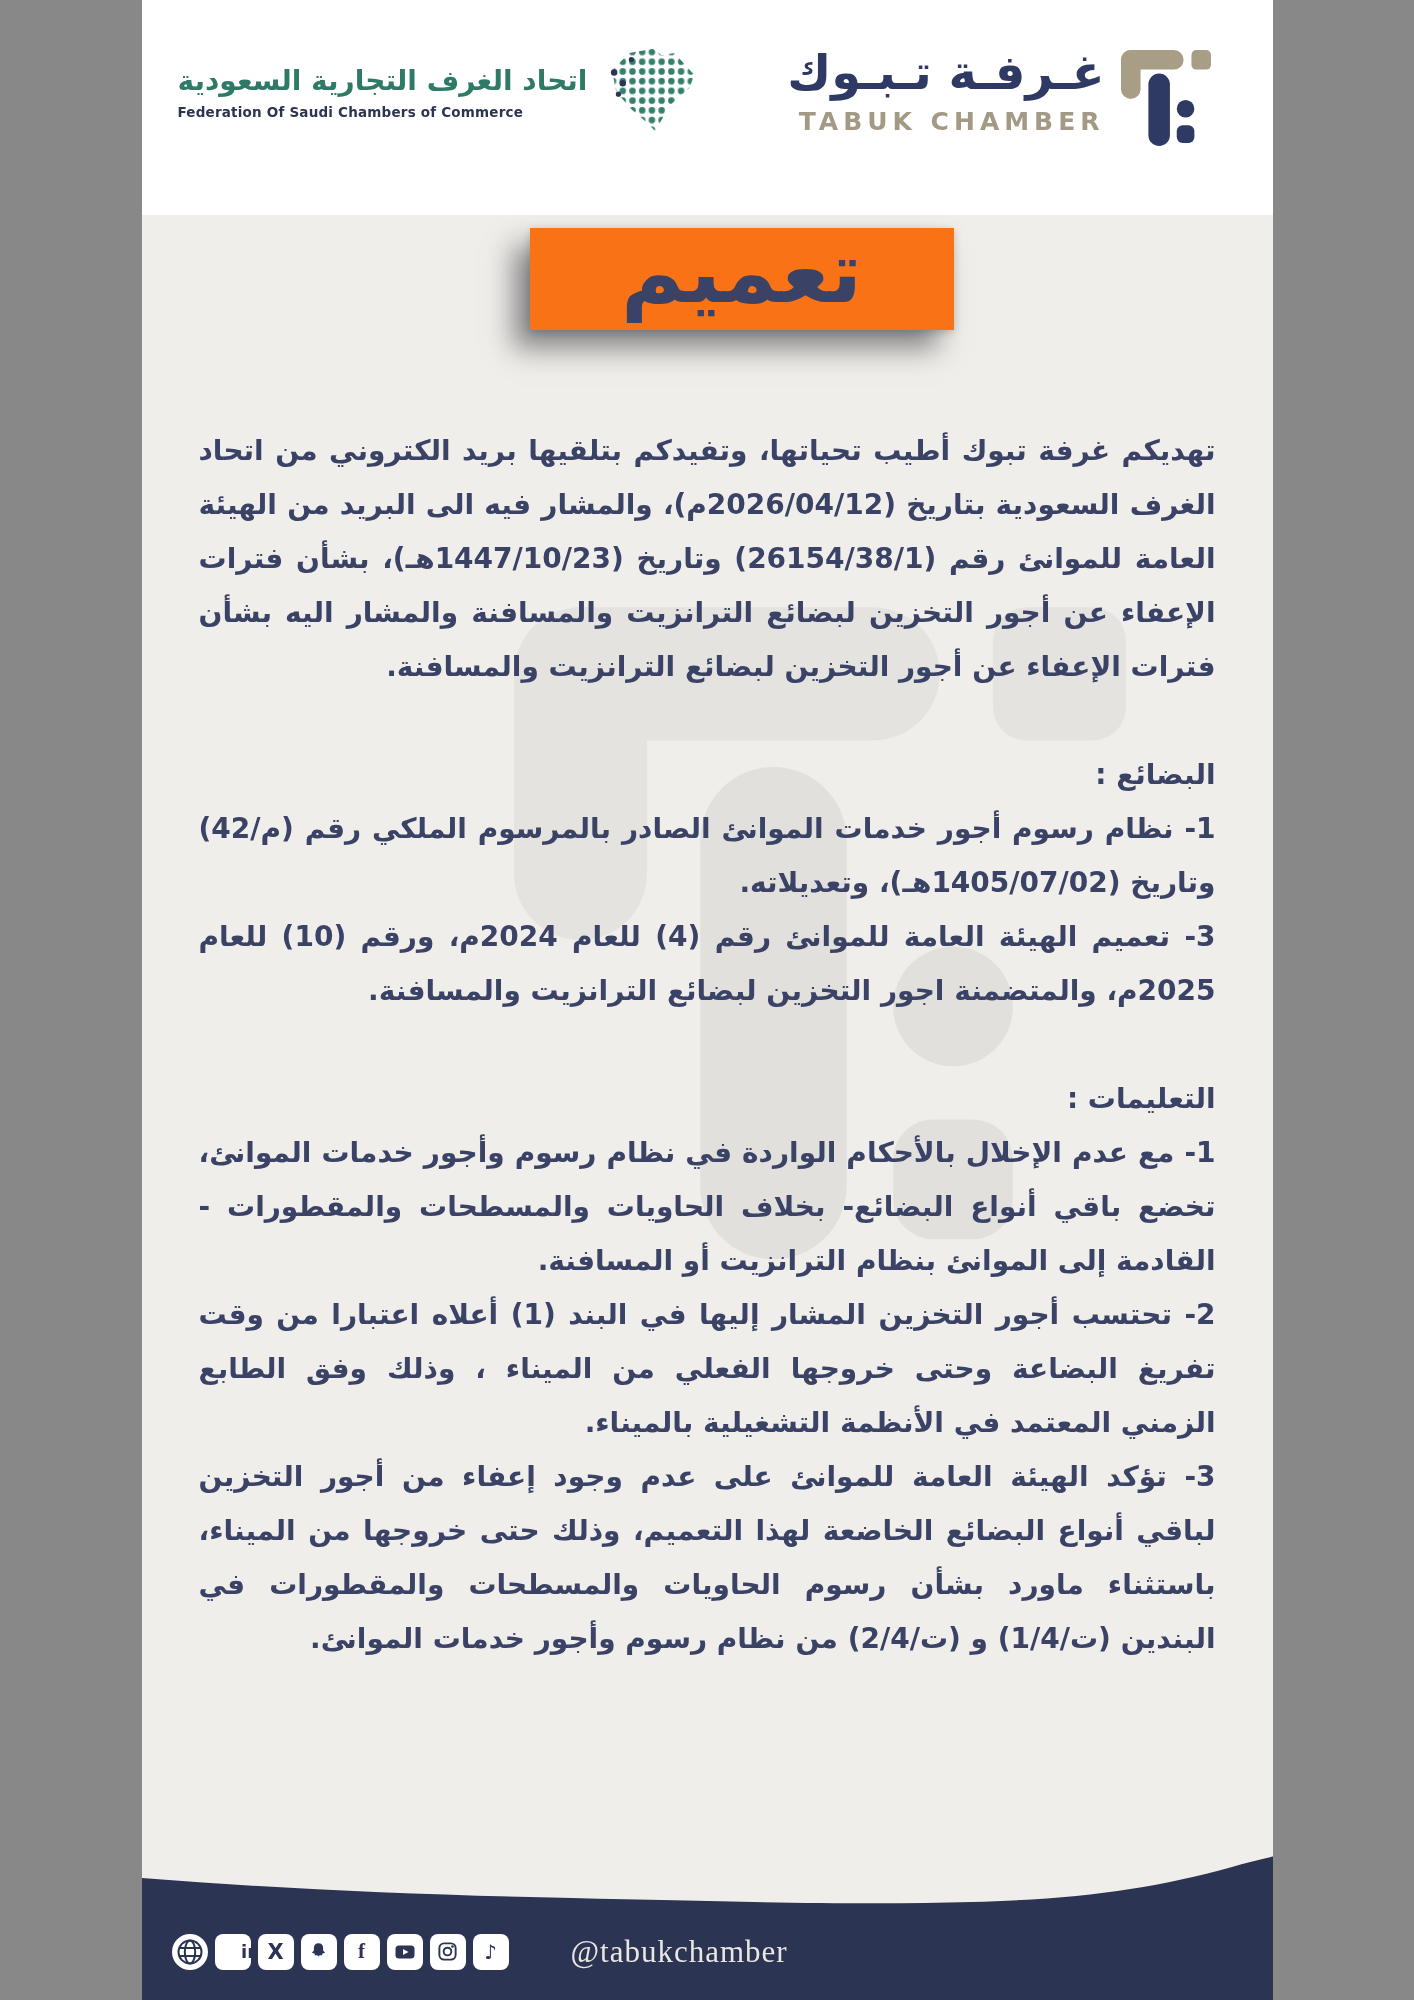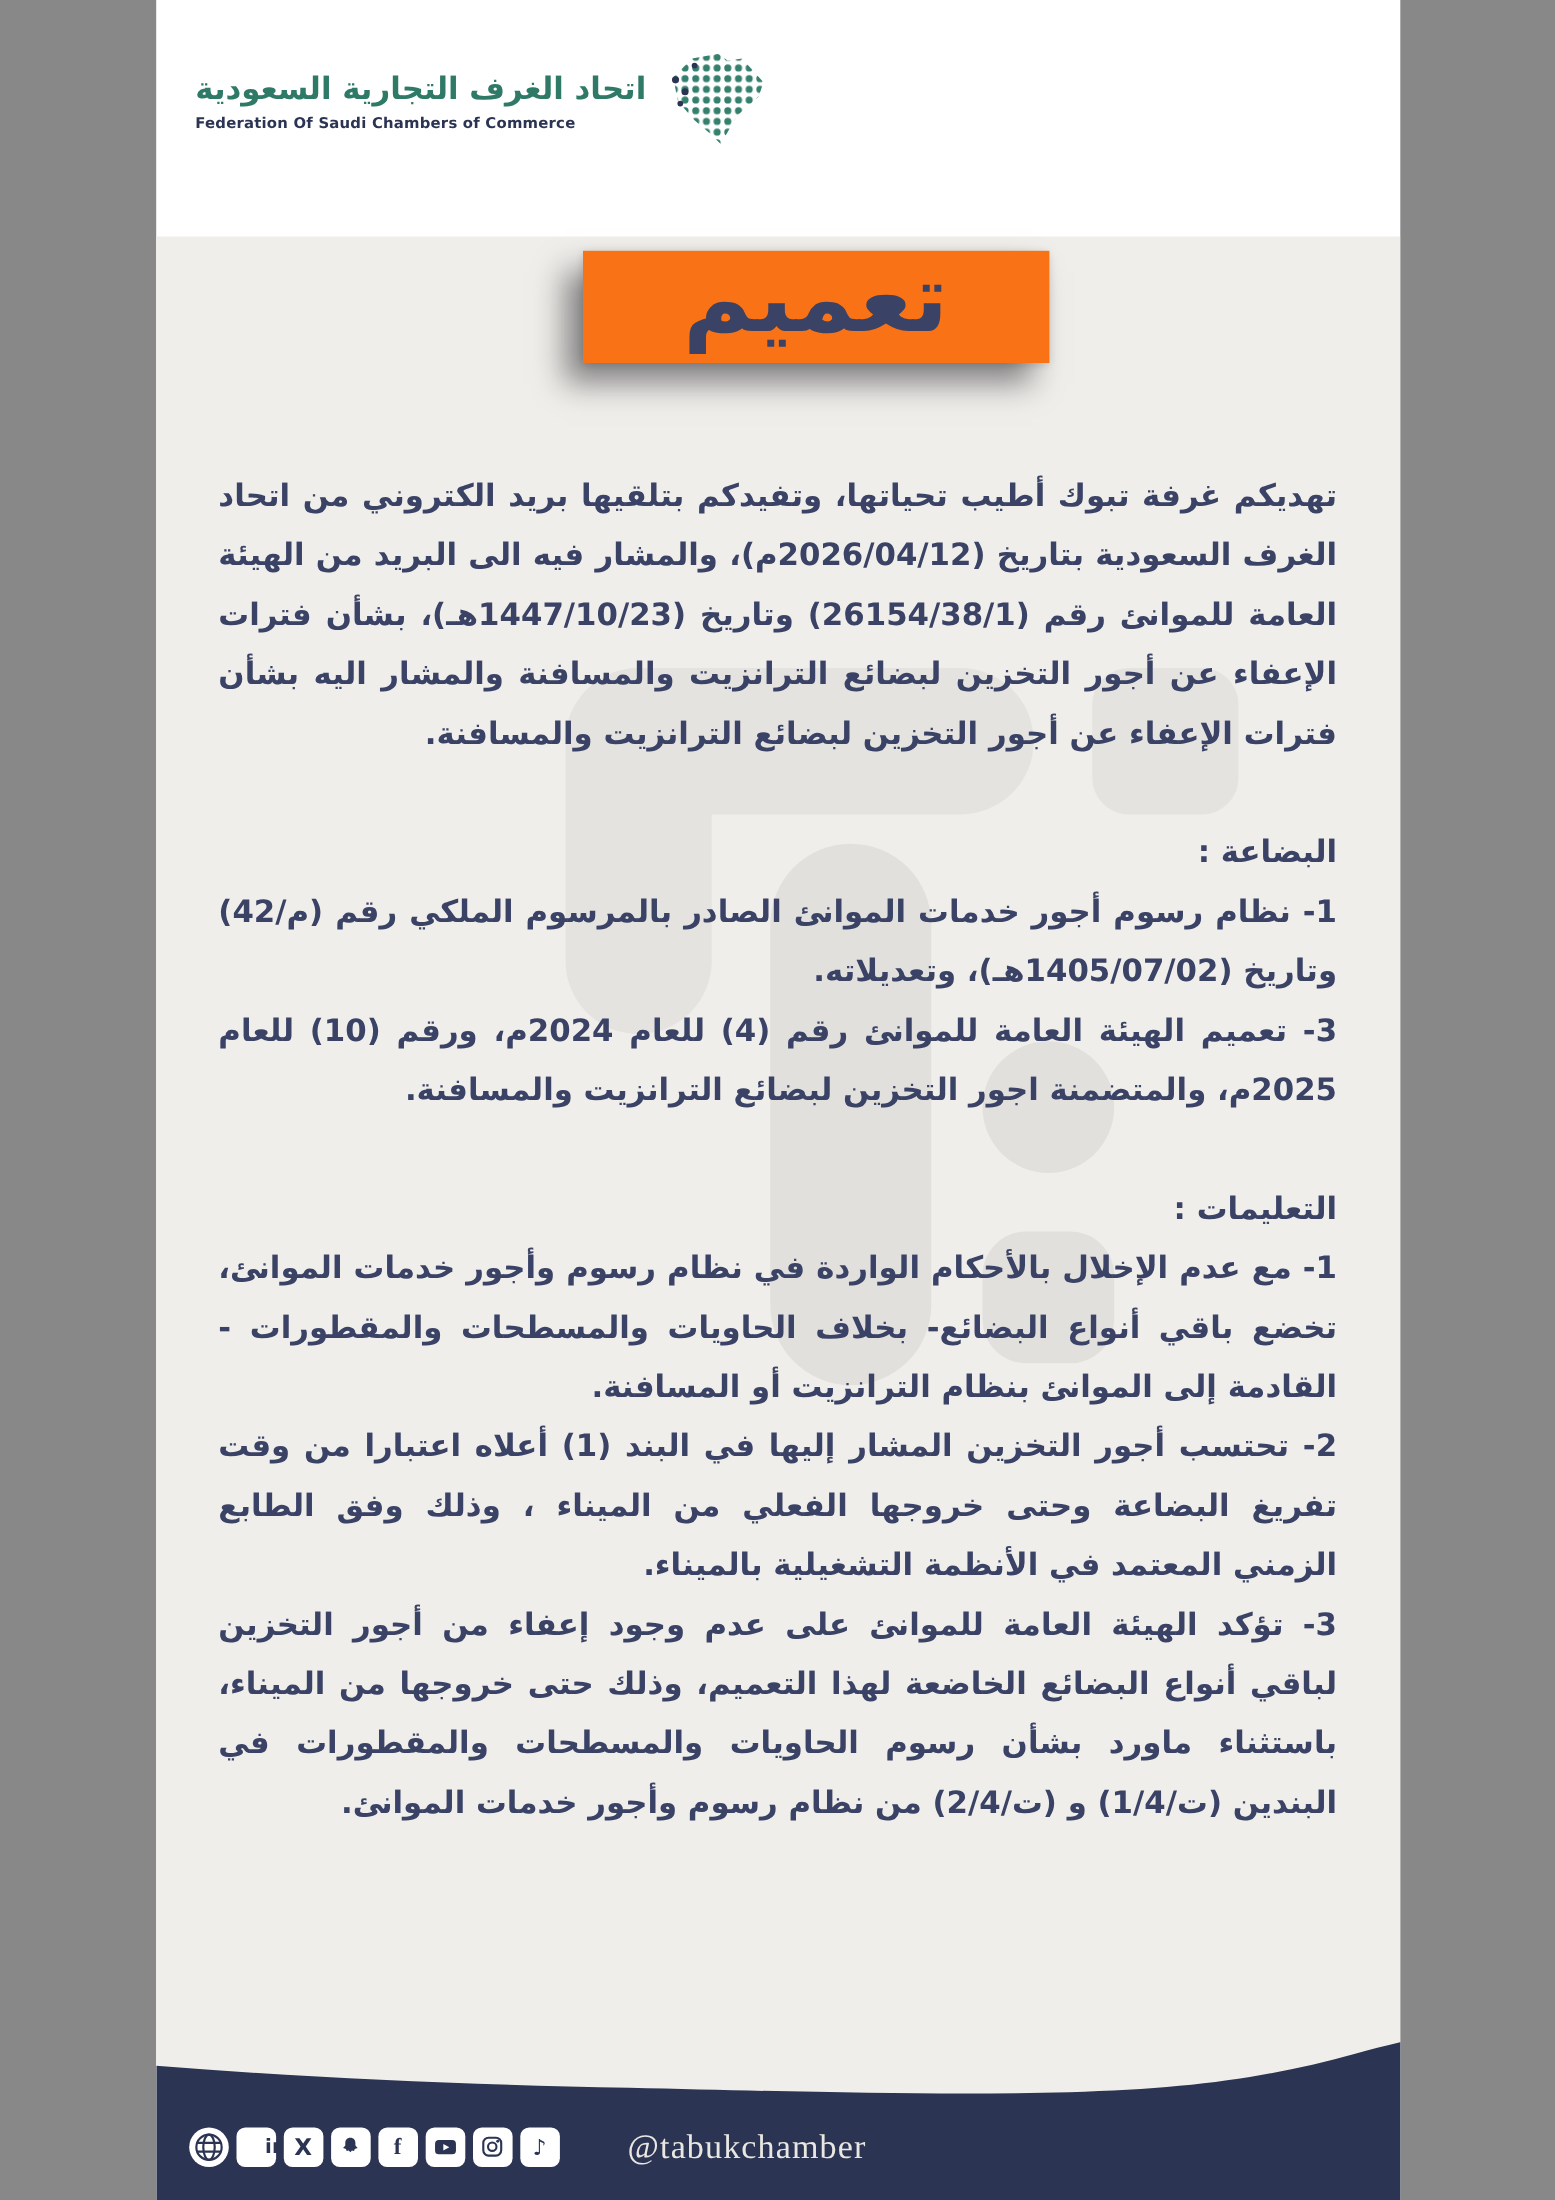--- a/index.html
+++ b/index.html
@@ -93,28 +93,42 @@
         </pattern>
       </defs>
       <path d="M12,30 L28,14 L50,10 L58,16 L70,14 L88,34 L84,46 L66,62 L52,86 L44,78 L30,66 L16,50 Z" fill="url(#dotp)"></path>
       <circle cx="14" cy="32" r="3" fill="#2b3452"></circle>
       <circle cx="22" cy="42" r="3" fill="#2b3452"></circle>
       <circle cx="18" cy="52" r="2.4" fill="#2b3452"></circle>
       <circle cx="30" cy="20" r="2.4" fill="#2b3452"></circle>
     </svg>
   </div>
 
+  <div class="tabuk-logo">
+    <div class="tabuk-text">
+      <div class="tabuk-ar">غـرفـة تـبـوك</div>
+      <div class="tabuk-en">TABUK CHAMBER</div>
+    </div>
+    <svg class="tabuk-mark" viewBox="0 0 92 102" aria-hidden="true">
+      <rect x="0" y="4" width="64" height="20" rx="10" fill="#a89e85"></rect>
+      <rect x="0" y="4" width="20" height="50" rx="10" fill="#a89e85"></rect>
+      <rect x="72" y="4" width="20" height="20" rx="5" fill="#a89e85"></rect>
+      <rect x="28" y="28" width="22" height="74" rx="11" fill="#2e3a63"></rect>
+      <rect x="57" y="55" width="18" height="18" rx="9" fill="#2e3a63"></rect>
+      <rect x="57" y="81" width="18" height="18" rx="6" fill="#2e3a63"></rect>
+    </svg>
+  </div>
 
   <div class="title-box">
     <span class="title-text">تعميم</span>
   </div>
 
   <div class="body-text">
     <p>تهديكم غرفة تبوك أطيب تحياتها، وتفيدكم بتلقيها بريد الكتروني من اتحاد الغرف السعودية بتاريخ (2026/04/12م)، والمشار فيه الى البريد من الهيئة العامة للموانئ رقم (26154/38/1) وتاريخ (1447/10/23هـ)، بشأن فترات الإعفاء عن أجور التخزين لبضائع الترانزيت والمسافنة والمشار اليه بشأن فترات الإعفاء عن أجور التخزين لبضائع الترانزيت والمسافنة.</p>
-    <p class="gap-before heading">البضاعة :</p>
+    <p class="gap-before heading">البضائع :</p>
     <p>1- نظام رسوم أجور خدمات الموانئ الصادر بالمرسوم الملكي رقم (م/42) وتاريخ (1405/07/02هـ)، وتعديلاته.</p>
     <p>3- تعميم الهيئة العامة للموانئ رقم (4) للعام 2024م، ورقم (10) للعام 2025م، والمتضمنة اجور التخزين لبضائع الترانزيت والمسافنة.</p>
     <p class="gap-before heading">التعليمات :</p>
     <p>1- مع عدم الإخلال بالأحكام الواردة في نظام رسوم وأجور خدمات الموانئ، تخضع باقي أنواع البضائع- بخلاف الحاويات والمسطحات والمقطورات - القادمة إلى الموانئ بنظام الترانزيت أو المسافنة.</p>
     <p>2- تحتسب أجور التخزين المشار إليها في البند (1) أعلاه اعتبارا من وقت تفريغ البضاعة وحتى خروجها الفعلي من الميناء ، وذلك وفق الطابع الزمني المعتمد في الأنظمة التشغيلية بالميناء.</p>
     <p>3- تؤكد الهيئة العامة للموانئ على عدم وجود إعفاء من أجور التخزين لباقي أنواع البضائع الخاضعة لهذا التعميم، وذلك حتى خروجها من الميناء، باستثناء ماورد بشأن رسوم الحاويات والمسطحات والمقطورات في البندين (ت/1/4) و (ت/2/4) من نظام رسوم وأجور خدمات الموانئ.</p>
   </div>
 
   <div class="footer">
     <svg class="wave" viewBox="0 0 1414 185" preserveAspectRatio="none" aria-hidden="true">

